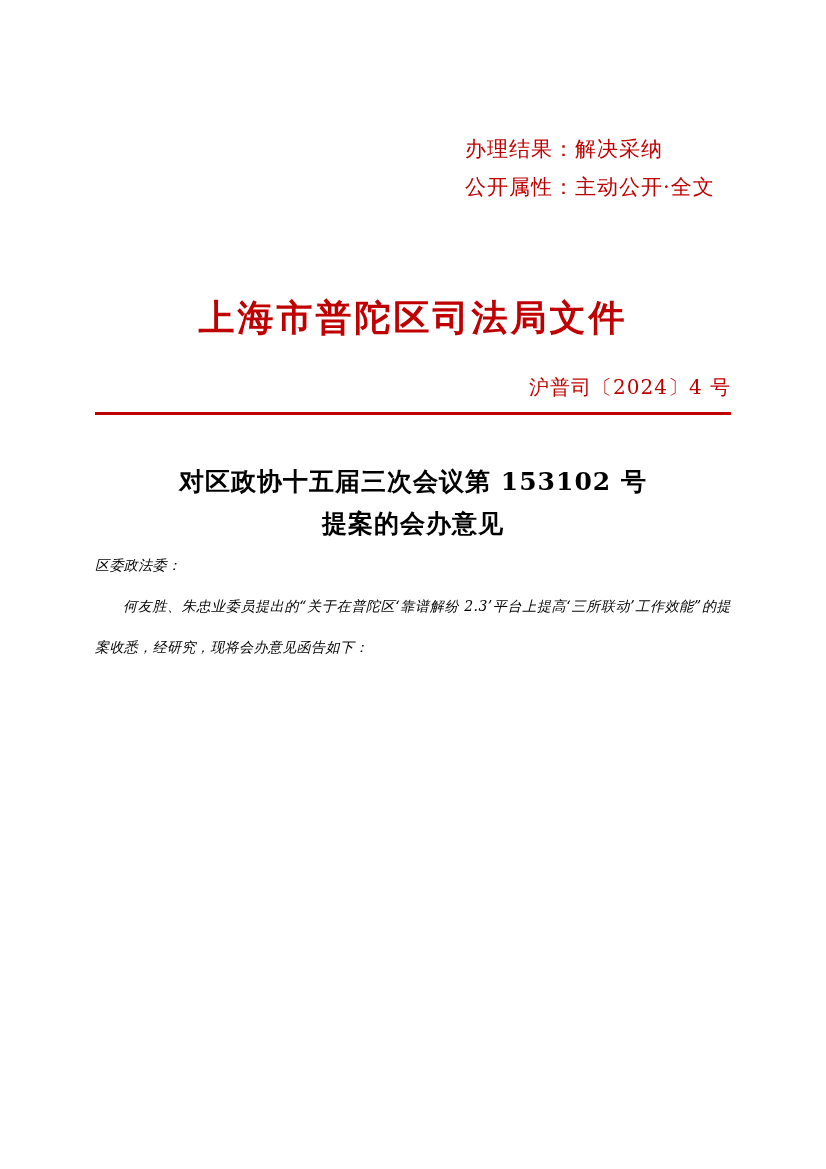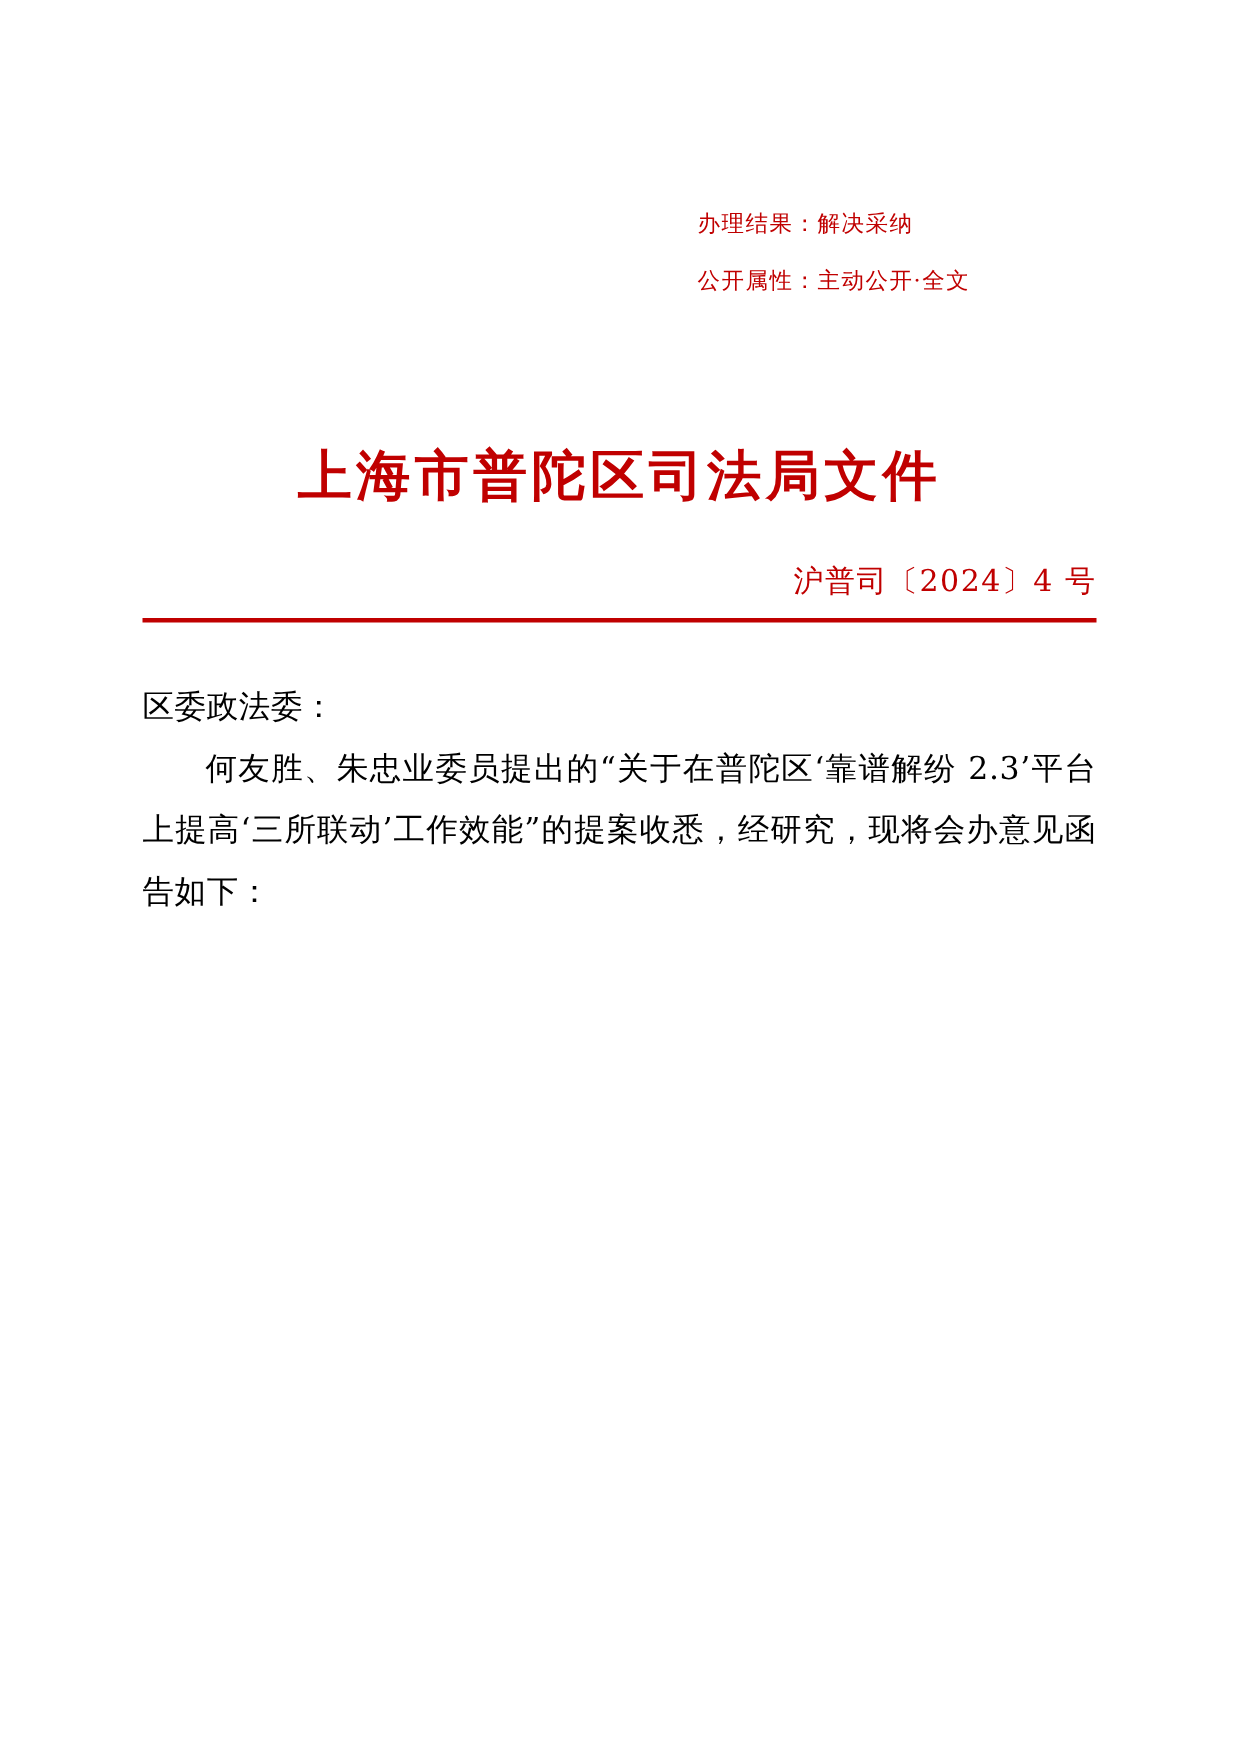--- a/index.html
+++ b/index.html
@@ -24,21 +24,21 @@
   }
 
   
   .meta-block {
     margin-top: 130px;
     text-align: left;
     padding-left: 370px;
   }
   .meta-line {
     color: #c00000;
-    font-size: 15px;
+    font-size: 21px;
     line-height: 38px;
     letter-spacing: 1px;
     white-space: nowrap;
     font-family: "DejaVu Serif", "Liberation Serif", serif;
   }
 
   
   .doc-org-title {
     margin-top: 82px;
     text-align: center;
@@ -72,25 +72,25 @@
     text-align: center;
     font-size: 25px;
     font-weight: bold;
     line-height: 42px;
     letter-spacing: 1px;
   }
   .subject-line { display: block; }
 
   
   .body {
-    margin-top: 36px;
-    font-size: 21px;
+    font-size: 14px;
     line-height: 41px;
     letter-spacing: 0.4px;
     text-align: justify;
+    font-style: italic;
   }
   .salutation {
     margin: 0;
   }
   .para {
     margin: 0;
     text-indent: 2em;
   }
 </style>
 </head>
@@ -102,19 +102,23 @@
     <div class="meta-line">办理结果：解决采纳</div>
     <div class="meta-line">公开属性：主动公开·全文</div>
   </div>
 
   <div class="doc-org-title">上海市普陀区司法局文件</div>
 
   <div class="doc-number">沪普司〔2024〕4 号</div>
 
   <div class="red-rule"></div>
 
+  <div class="subject">
+    <span class="subject-line">对区政协十五届三次会议第 153102 号</span>
+    <span class="subject-line">提案的会办意见</span>
+  </div>
 
   <div class="body">
     <p class="salutation">区委政法委：</p>
     <p class="para">何友胜、朱忠业委员提出的“关于在普陀区‘靠谱解纷 2.3’平台上提高‘三所联动’工作效能”的提案收悉，经研究，现将会办意见函告如下：</p>
   </div>
 
 </div>
 
 </body></html>

